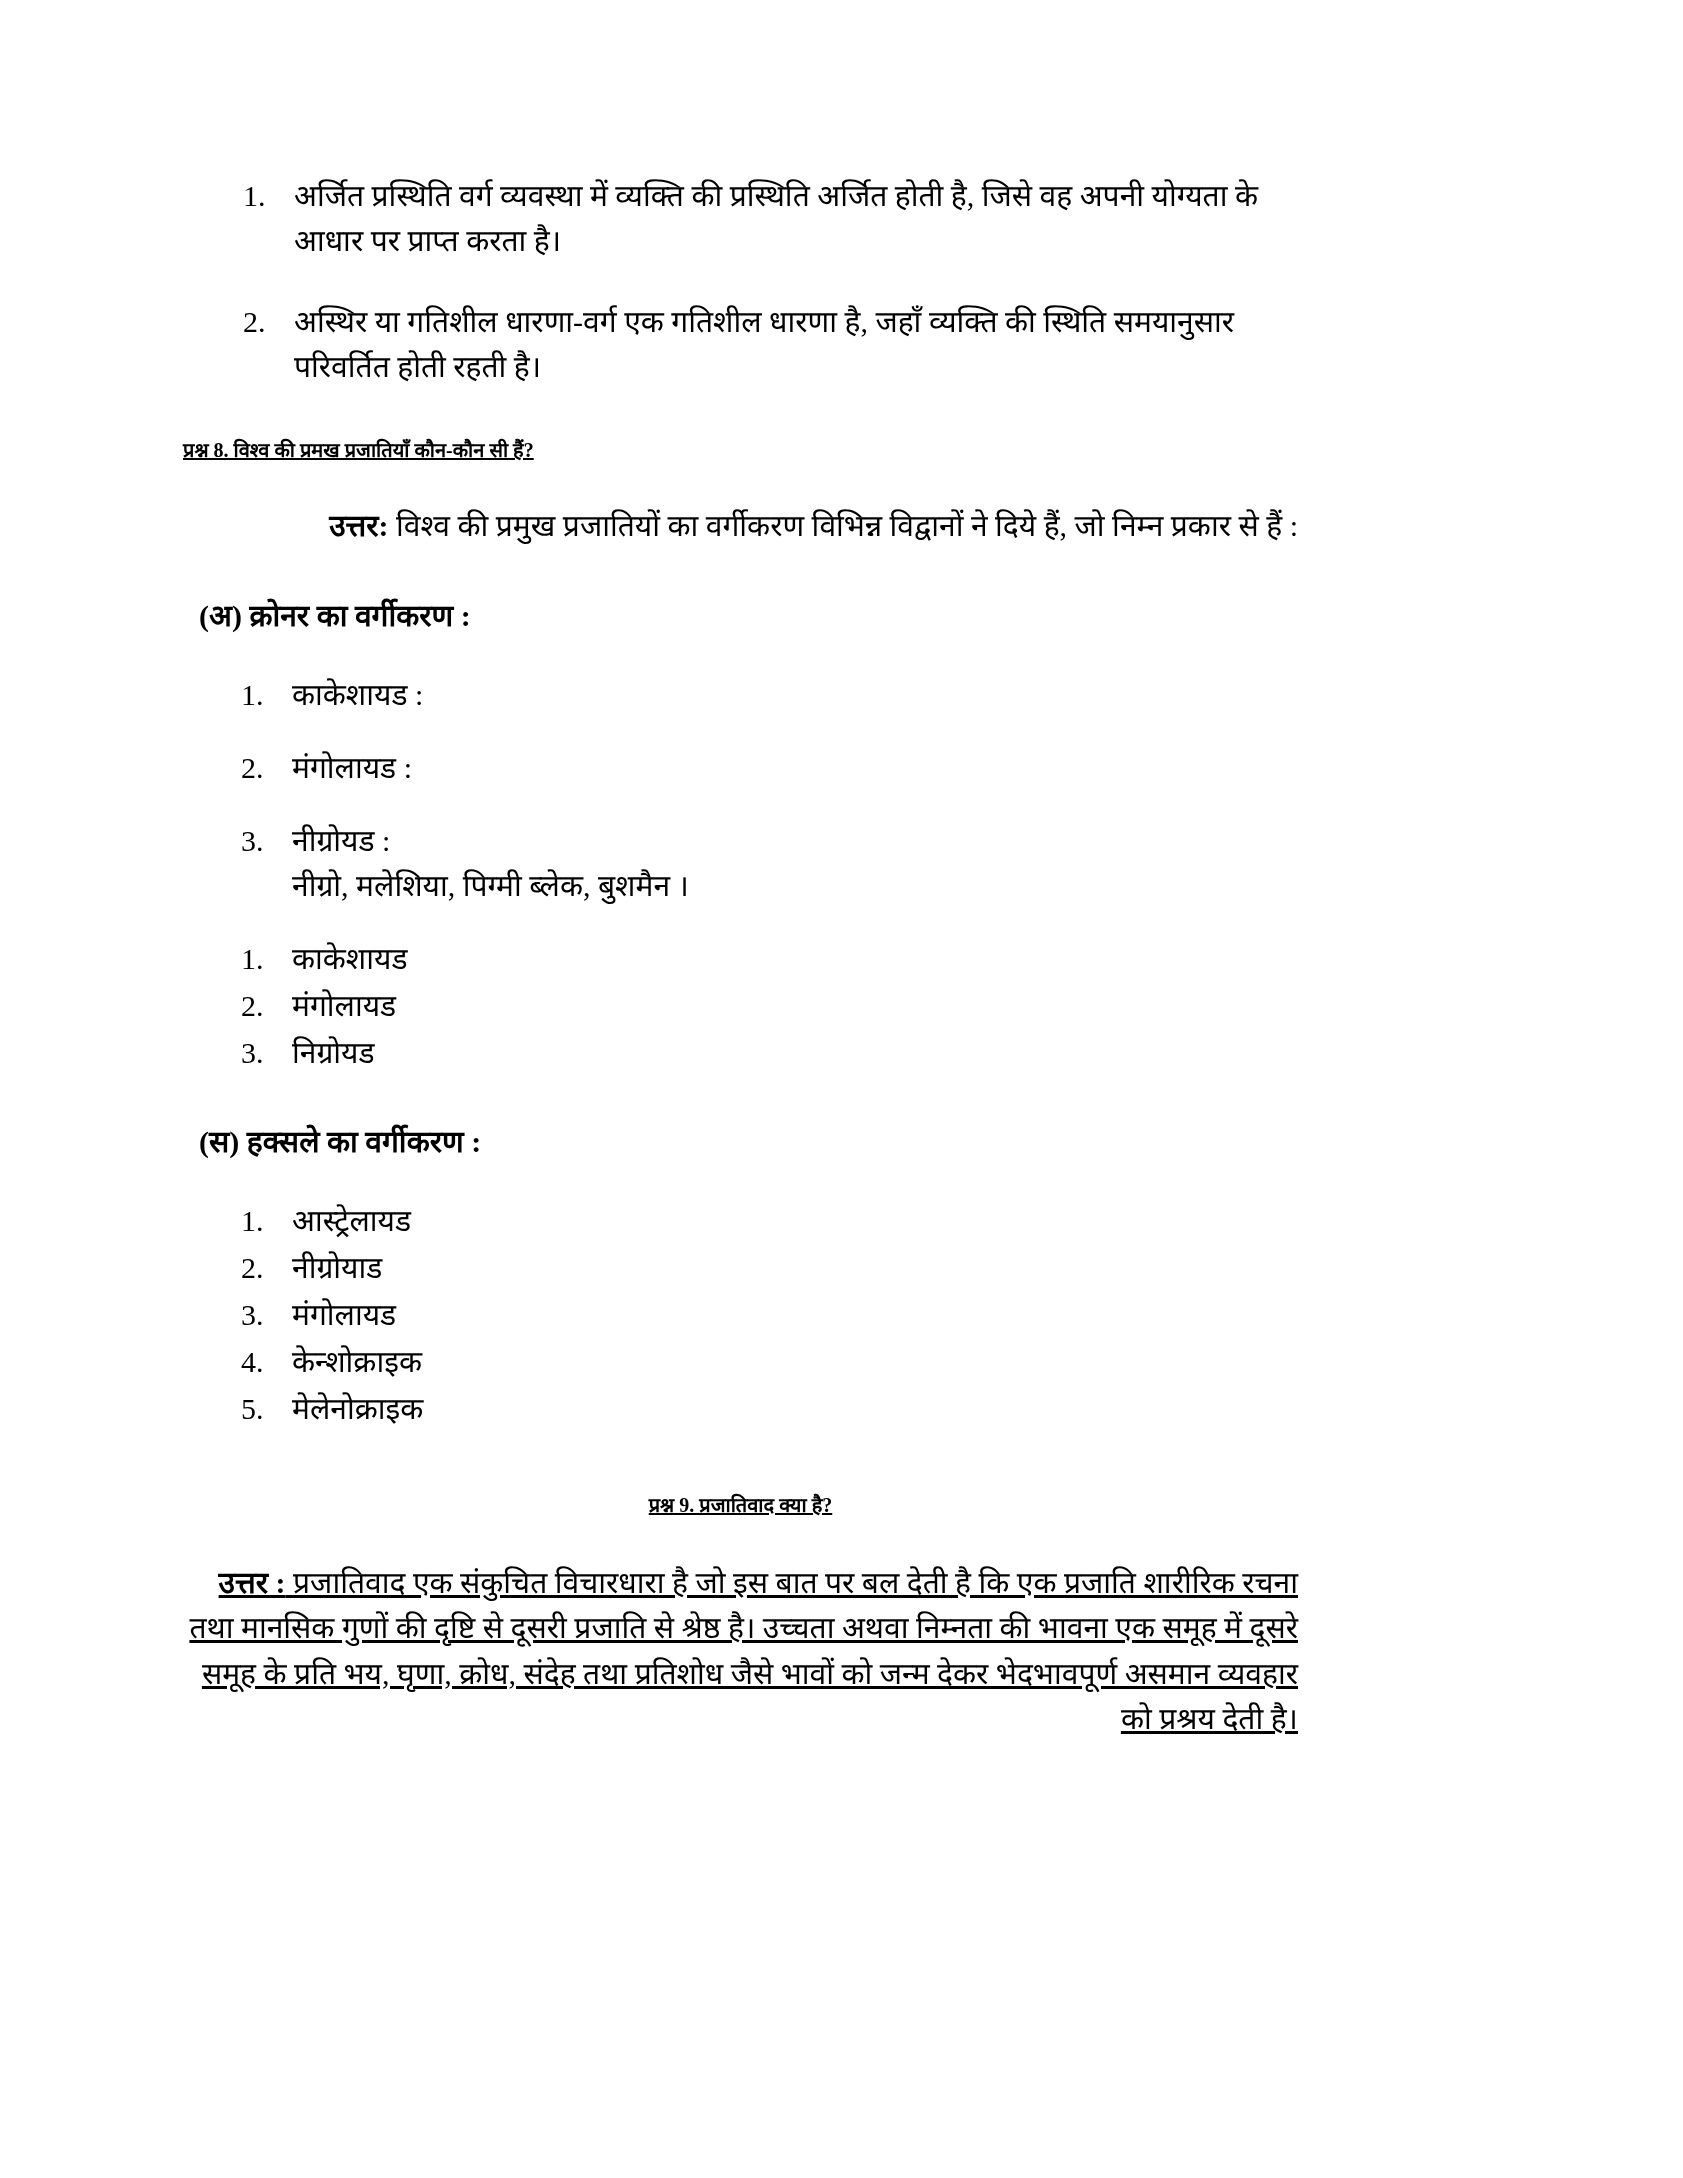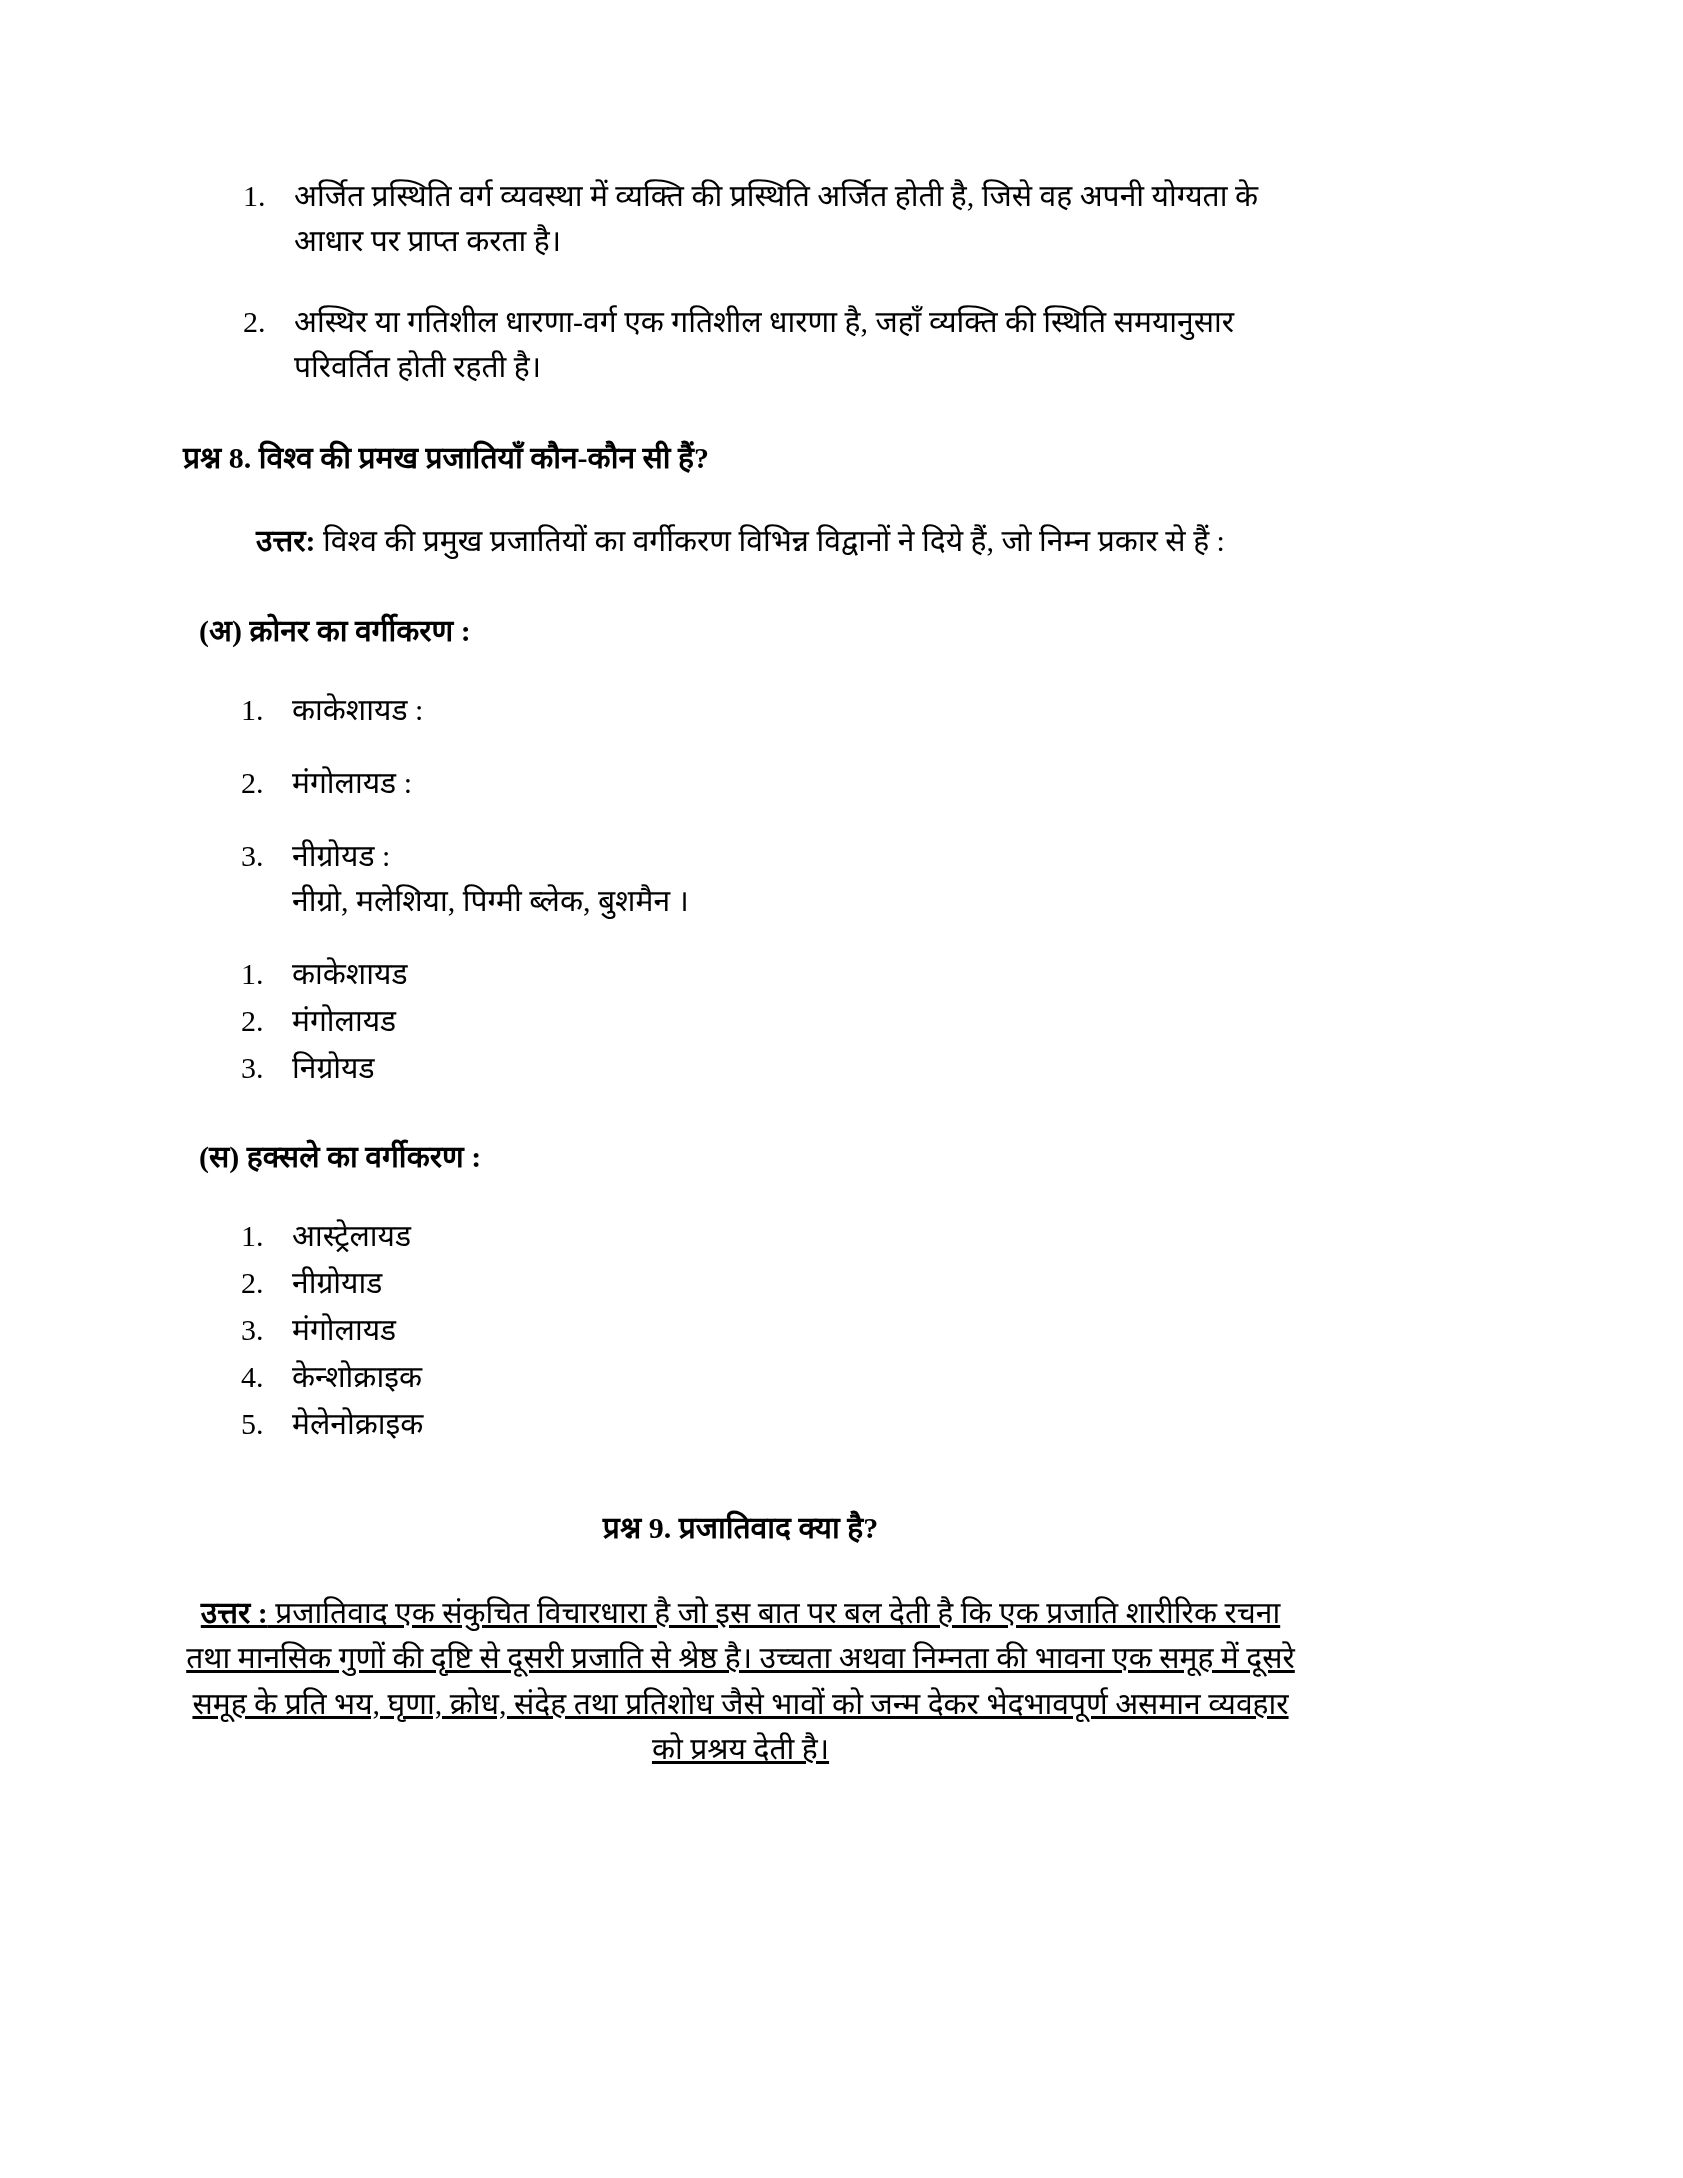--- a/index.html
+++ b/index.html
@@ -21,27 +21,28 @@
     min-height: 2178px;
     background: #ffffff;
     padding: 173px 208px 119px 183px;
   }
 
   
   .para {
     font-size: 30px;
     line-height: 1.52;
     margin: 0 0 30px 0;
-    text-align: center;
+    text-align: right;
   }
   .q-heading {
-    font-size: 30px;
+    font-size: 20px;
     font-weight: bold;
     line-height: 1.5;
     margin: 46px 0 38px 0;
+    text-decoration: underline;
   }
   .section-heading {
     font-size: 30px;
     font-weight: bold;
     line-height: 1.5;
     margin: 44px 0 34px 16px;
   }
   .answer-lead {
     font-weight: bold;
   }

